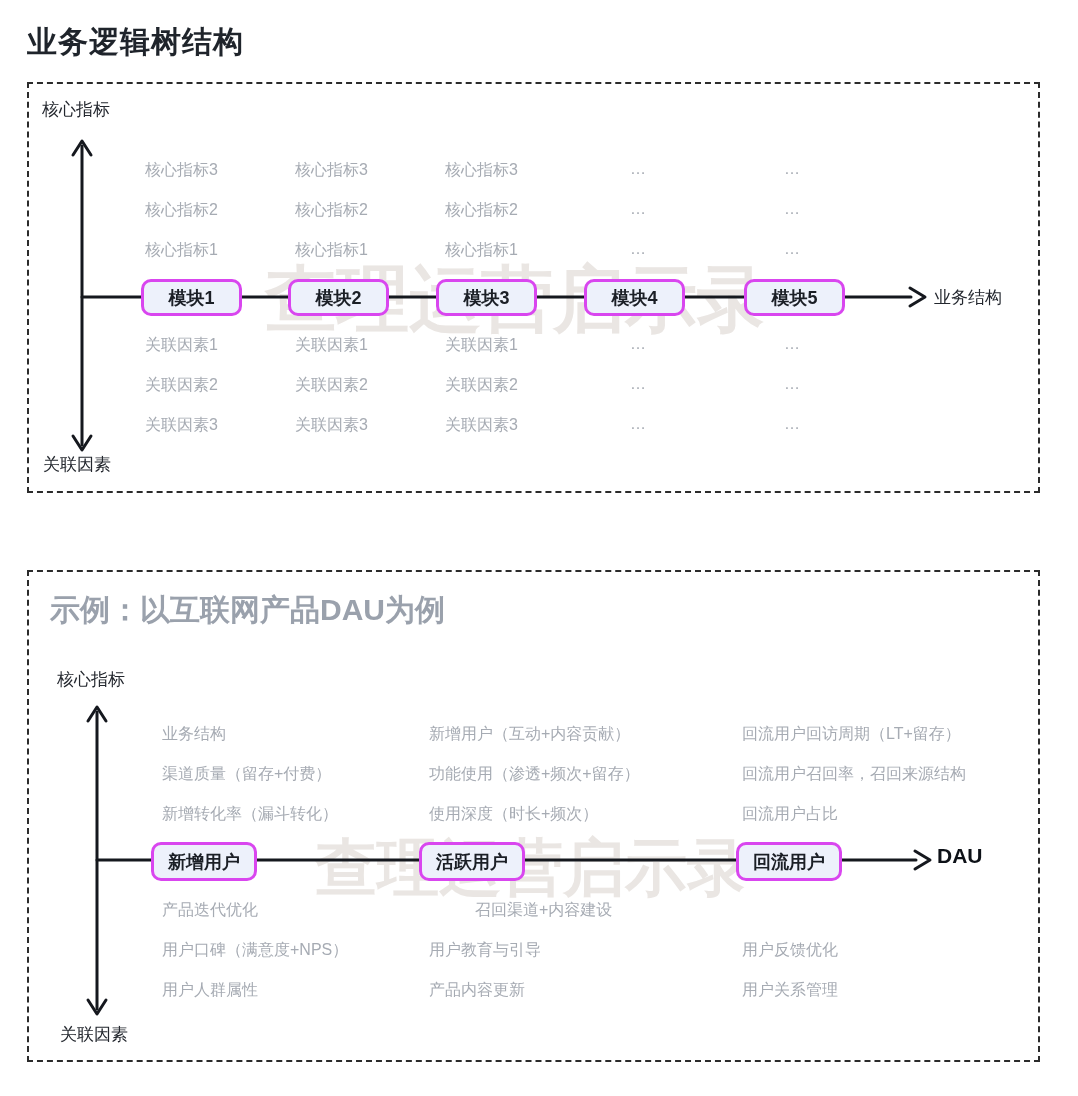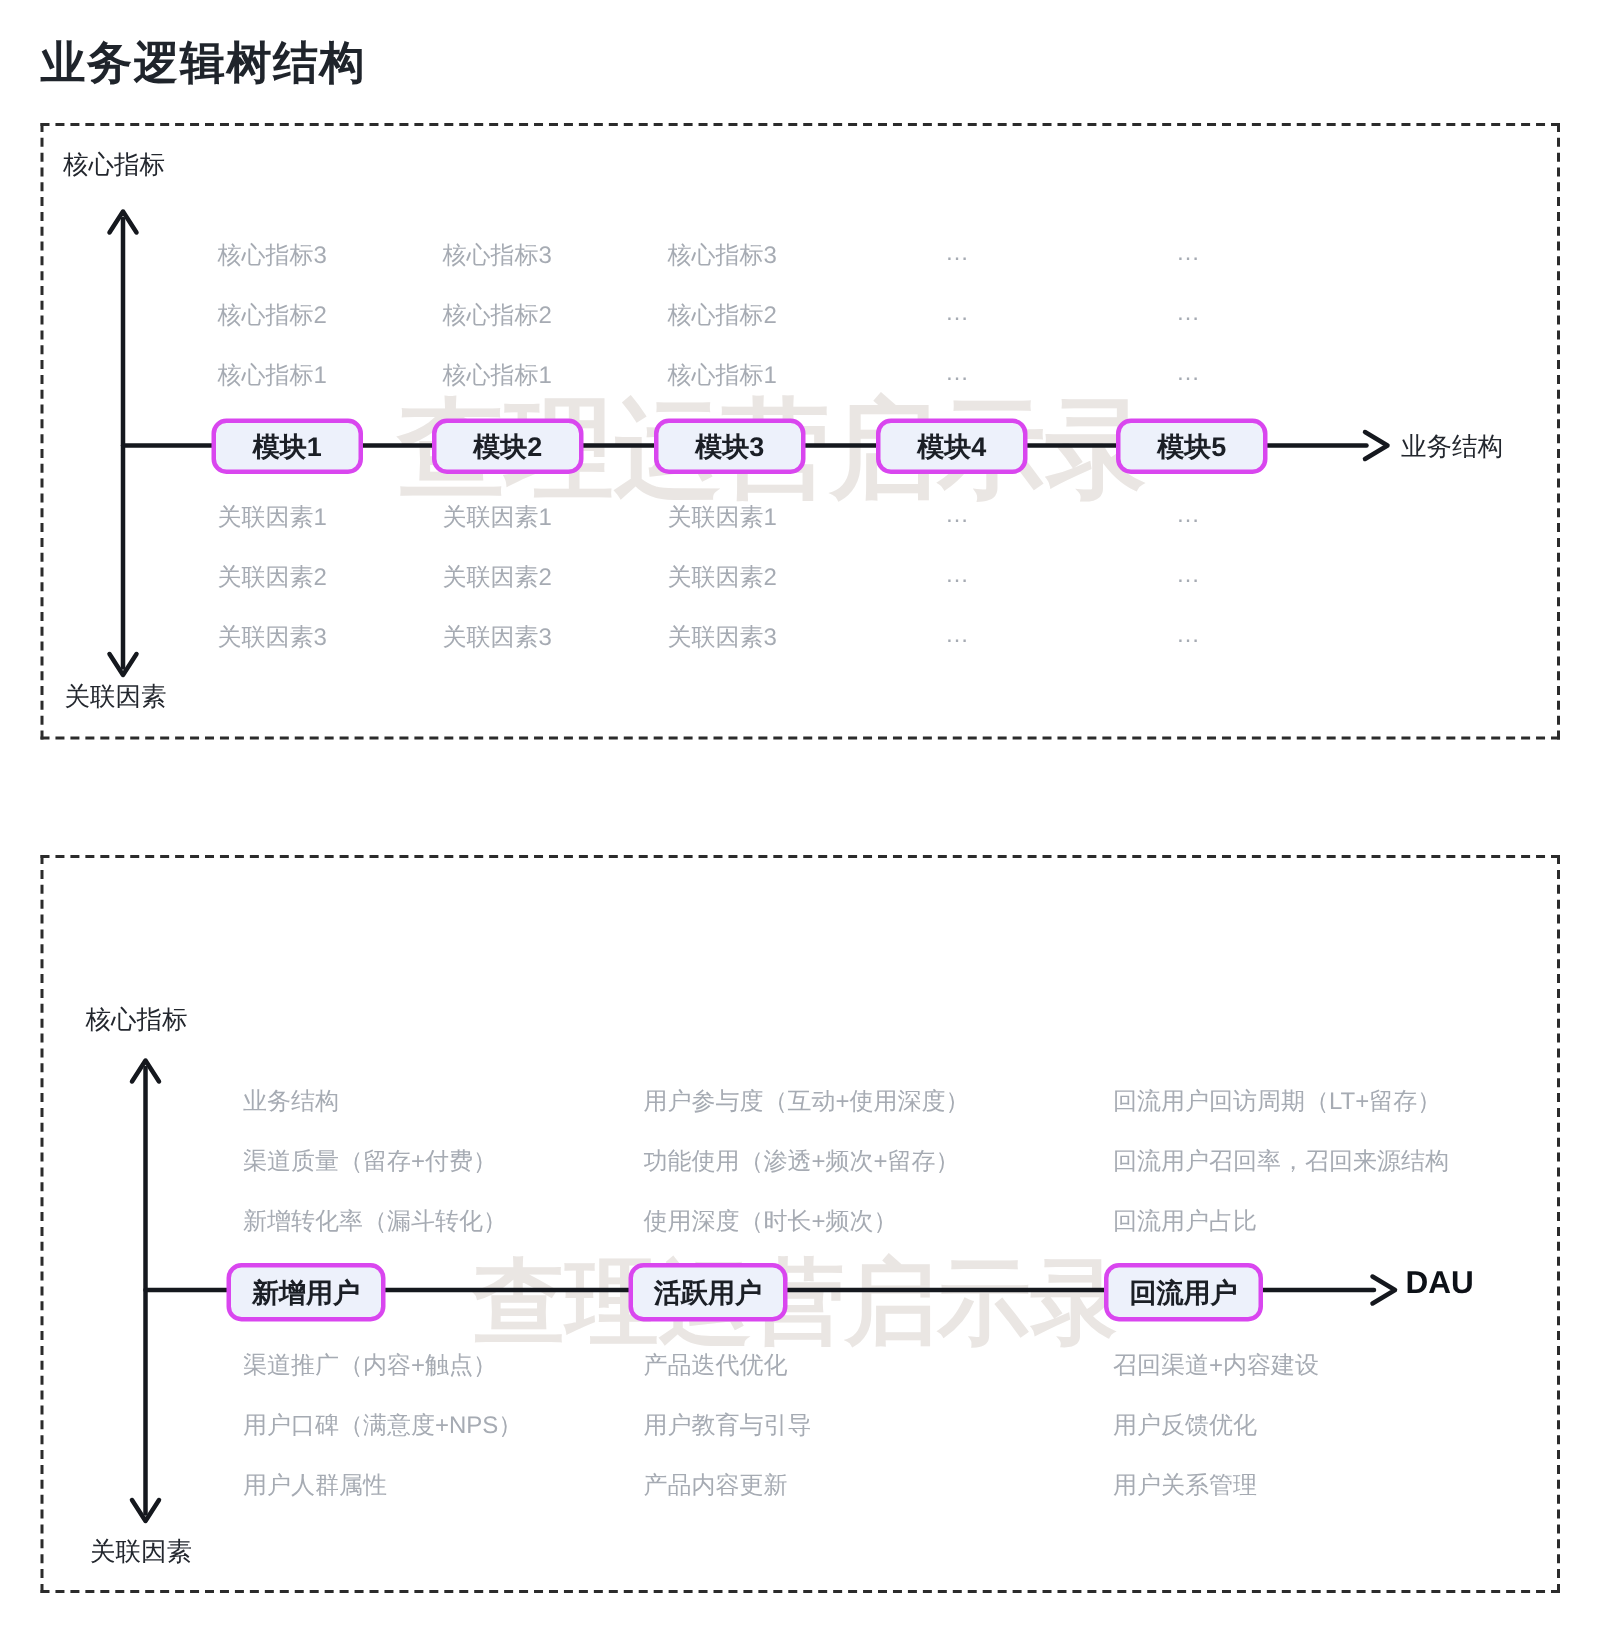--- a/index.html
+++ b/index.html
@@ -118,53 +118,53 @@
     <div class="module p1box m1-1">模块2</div>
     <div class="module p1box m1-2">模块3</div>
     <div class="module p1box m1-3">模块4</div>
     <div class="module p1box m1-4">模块5</div>
   </section>
 
   <section class="panel panel2">
 
     <div class="watermark wm2">查理运营启示录</div>
 
+    <div class="p2-title">示例：以互联网产品DAU为例</div>
 
     <svg class="axes" width="1013" height="492" viewBox="0 0 1013 492">
       <g stroke="#15181e" stroke-width="3" fill="none" stroke-linecap="round" stroke-linejoin="round">
         <line x1="68" y1="140" x2="68" y2="437"></line>
         <path d="M59,149 L68,135 L77,149"></path>
         <path d="M59,428 L68,442 L77,428"></path>
         <line x1="68" y1="288" x2="887" y2="288"></line>
         <path d="M886,279 L901,288 L886,297"></path>
       </g>
     </svg>
 
     <div class="axis-label p2-top-label">核心指标</div>
     <div class="axis-label p2-bottom-label">关联因素</div>
     <div class="axis-label p2-right-label">DAU</div>
 
     <div class="grid-row p2row" style="top:152px">
       <span class="c1">业务结构</span>
-      <span class="c2">用户参与度（互动+使用深度）</span>
+      <span class="c2">新增用户（互动+内容贡献）</span>
       <span>回流用户回访周期（LT+留存）</span>
     </div>
     <div class="grid-row p2row" style="top:192px">
       <span class="c1">渠道质量（留存+付费）</span>
       <span class="c2">功能使用（渗透+频次+留存）</span>
       <span>回流用户召回率，召回来源结构</span>
     </div>
     <div class="grid-row p2row" style="top:232px">
       <span class="c1">新增转化率（漏斗转化）</span>
       <span class="c2">使用深度（时长+频次）</span>
       <span>回流用户占比</span>
     </div>
 
     <div class="grid-row p2row" style="top:328px">
-      <span class="c1">渠道推广（内容+触点）</span>
       <span class="c2">产品迭代优化</span>
       <span>召回渠道+内容建设</span>
     </div>
     <div class="grid-row p2row" style="top:368px">
       <span class="c1">用户口碑（满意度+NPS）</span>
       <span class="c2">用户教育与引导</span>
       <span>用户反馈优化</span>
     </div>
     <div class="grid-row p2row" style="top:408px">
       <span class="c1">用户人群属性</span>

